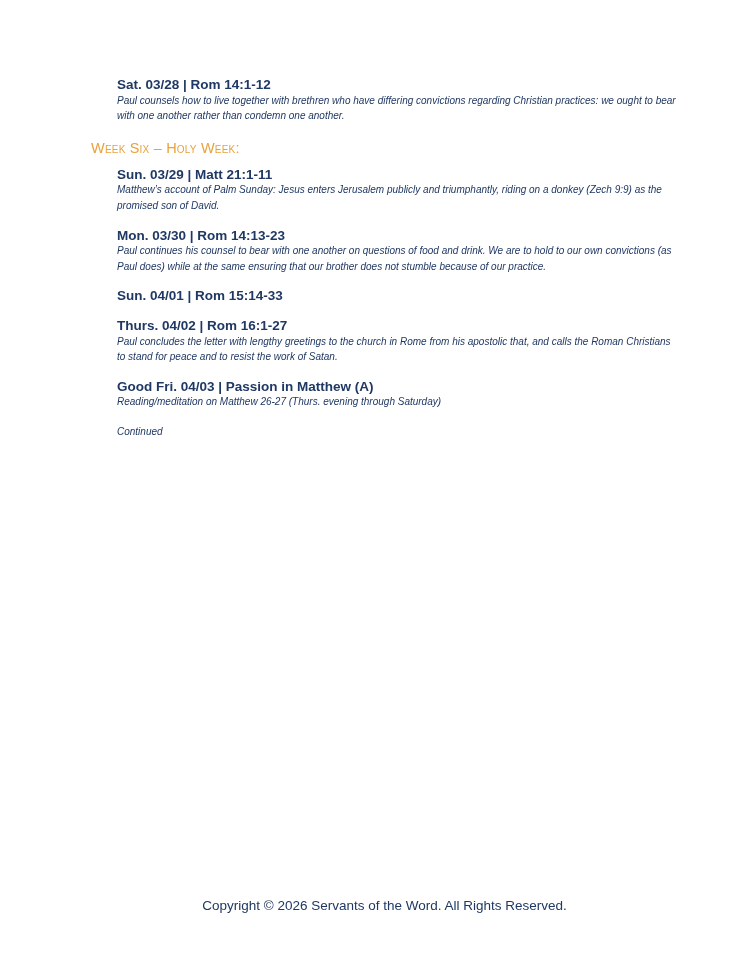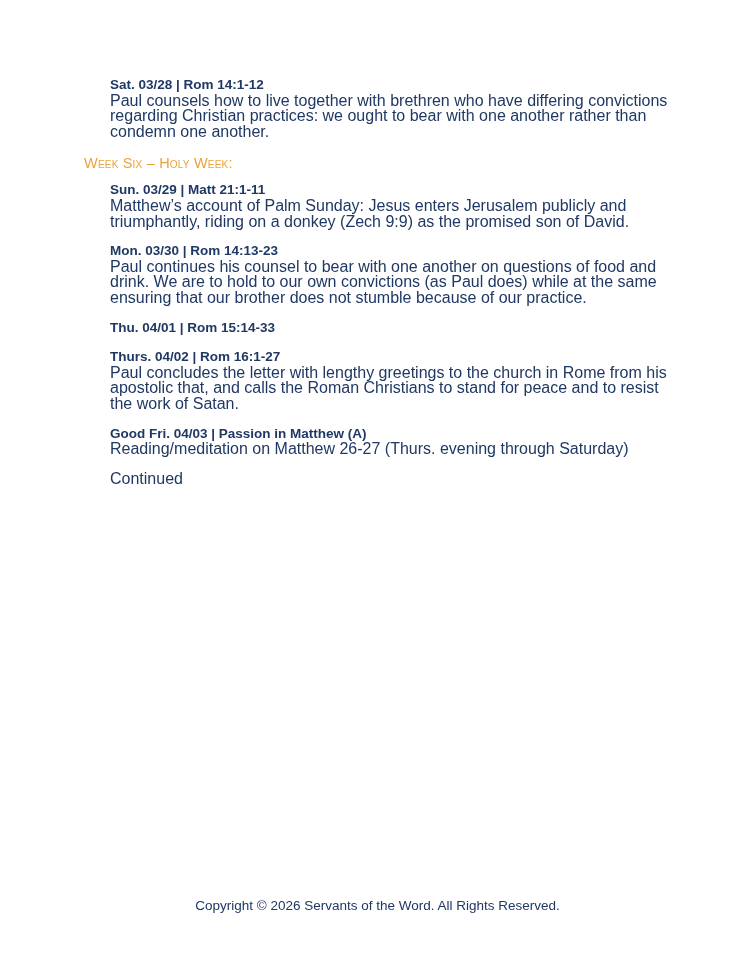--- a/index.html
+++ b/index.html
@@ -8,40 +8,42 @@
     height: 979px;
     background: #ffffff;
     font-family: "Liberation Sans", sans-serif;
   }
   .page {
     position: relative;
     width: 693px;
     height: 979px;
     background: #ffffff;
     overflow: hidden;
+    margin-left: 7px;
   }
   .content {
     padding-top: 77px;
     padding-left: 84px;
     width: 600px;
   }
   .entry {
     margin-left: 26px;
     width: 560px;
     margin-bottom: 14px;
   }
   .entry-title {
     font-size: 13.5px;
     line-height: 15.6px;
     font-weight: bold;
     color: #1f3864;
   }
   .entry-desc {
-    font-size: 16px;
+    font-size: 10px;
     line-height: 15.6px;
+    font-style: italic;
     color: #1f3864;
   }
   .section-heading {
     font-size: 14.5px;
     line-height: 16px;
     font-weight: normal;
     font-variant: small-caps;
     letter-spacing: 0.2px;
     color: #e8a33d;
     margin: 16px 0 11px 0;
@@ -75,21 +77,21 @@
       <div class="entry-desc">Matthew’s account of Palm Sunday: Jesus enters Jerusalem publicly and triumphantly, riding on a donkey (Zech 9:9) as the promised son of David.</div>
     </div>
 
     <div class="entry">
       <div class="entry-title">Mon. 03/30 | Rom 14:13-23</div>
       <div class="entry-desc">Paul continues his counsel to bear with one another on questions of food and drink. We are to hold to our own convictions (as Paul does) while at the same ensuring that our brother does not stumble because of our practice.</div>
     </div>
 
 
     <div class="entry">
-      <div class="entry-title">Thu. 04/01 | Rom 15:14-33</div>
+      <div class="entry-title">Sun. 04/01 | Rom 15:14-33</div>
     </div>
 
     <div class="entry">
       <div class="entry-title">Thurs. 04/02 | Rom 16:1-27</div>
       <div class="entry-desc">Paul concludes the letter with lengthy greetings to the church in Rome from his apostolic that, and calls the Roman Christians to stand for peace and to resist the work of Satan.</div>
     </div>
 
     <div class="entry">
       <div class="entry-title">Good Fri. 04/03 | Passion in Matthew (A)</div>
       <div class="entry-desc">Reading/meditation on Matthew 26-27 (Thurs. evening through Saturday)</div>

